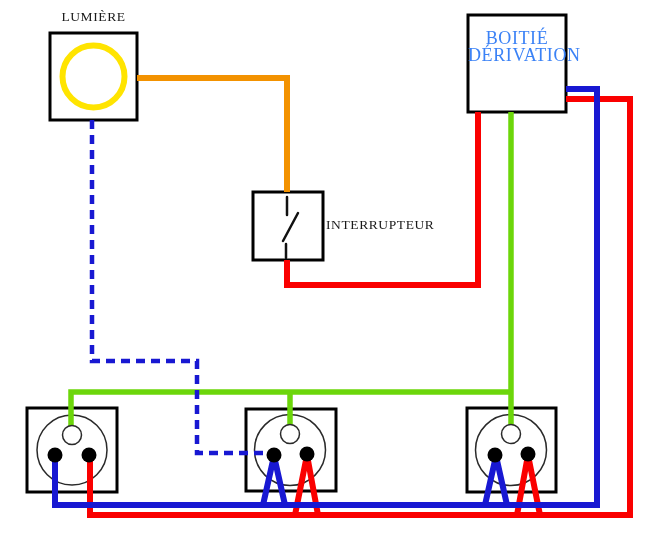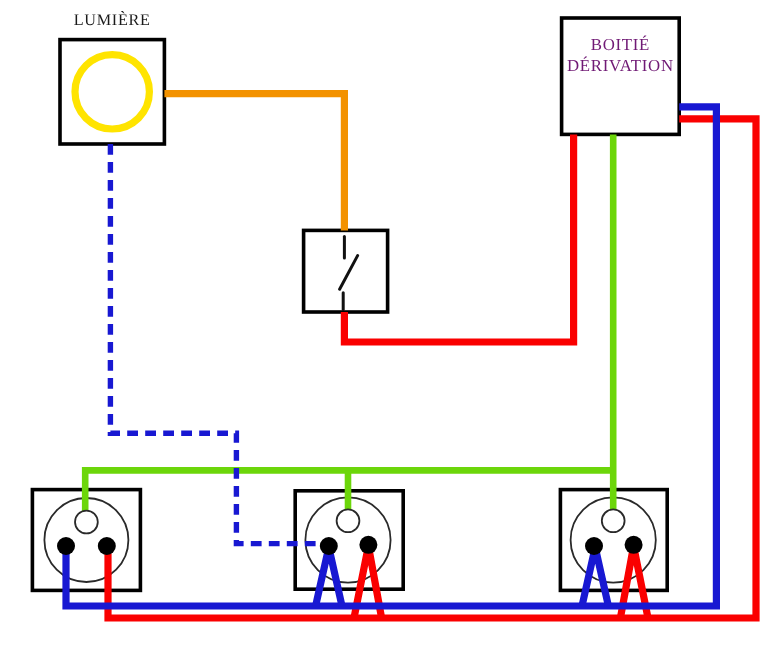--- a/index.html
+++ b/index.html
@@ -16,25 +16,25 @@
     position:absolute;
     font-size:13.5px;
     letter-spacing:0.6px;
     white-space:nowrap;
     color:#1a1a1a;
   }
   .lbl-center{text-align:center;}
   #junction-label{
     position:absolute;
     left:468px;top:30px;width:98px;
-    font-size:14px;
+    font-size:18px;
     line-height:17px;
     text-align:center;
     letter-spacing:0.6px;
-    color:#701a75;
+    color:#3b82f6;
   }
 </style>
 </head>
 <body>
 
 <div id="canvas">
 
   <svg id="wires-svg" width="650" height="558" viewBox="0 0 650 558">
 
     <g fill="#ffffff" stroke="#000000" stroke-width="3">
@@ -98,20 +98,21 @@
 
     <g stroke="#111111" stroke-width="2.5" stroke-linecap="round">
       <line x1="287" y1="197" x2="287" y2="215"></line>
       <line x1="283" y1="241" x2="298" y2="213"></line>
       <line x1="286" y1="244" x2="286" y2="258"></line>
     </g>
   </svg>
 
   <div class="lbl lbl-center" style="left:40px;top:9px;width:107px;">LUMIÈRE</div>
 
+  <div class="lbl" style="left:326px;top:217px;">INTERRUPTEUR</div>
 
   <div id="junction-label">
     <div>BOITIÉ</div>
     <div>DÉRIVATION</div>
   </div>
 
 
 </div>
 
 </body></html>

